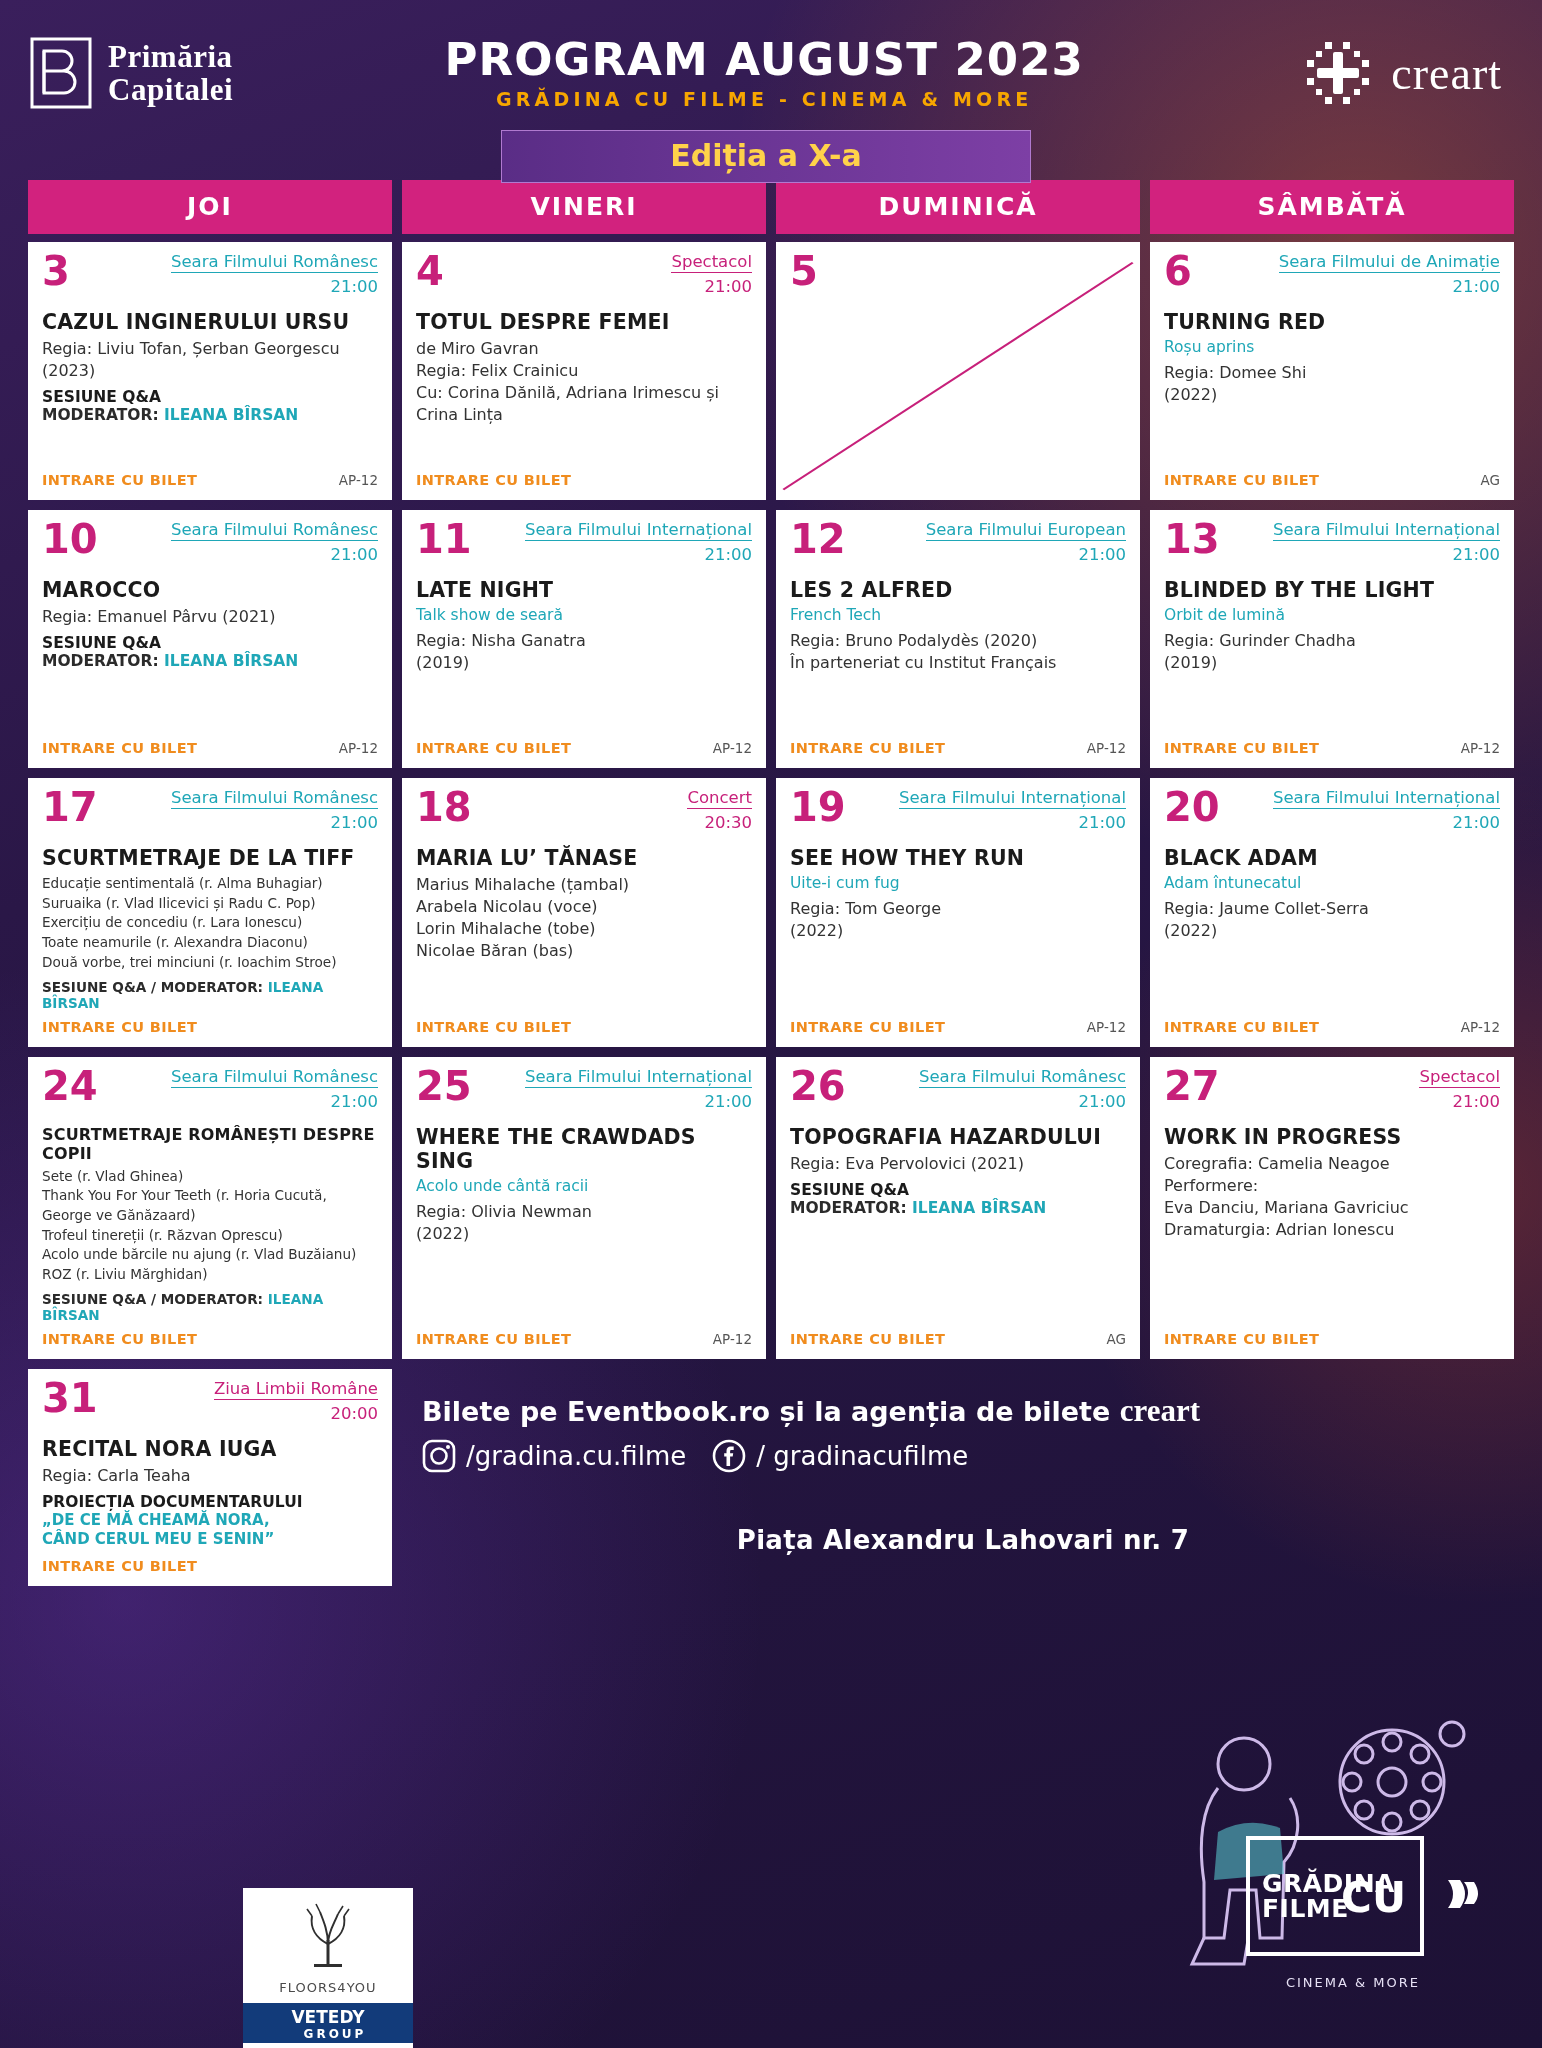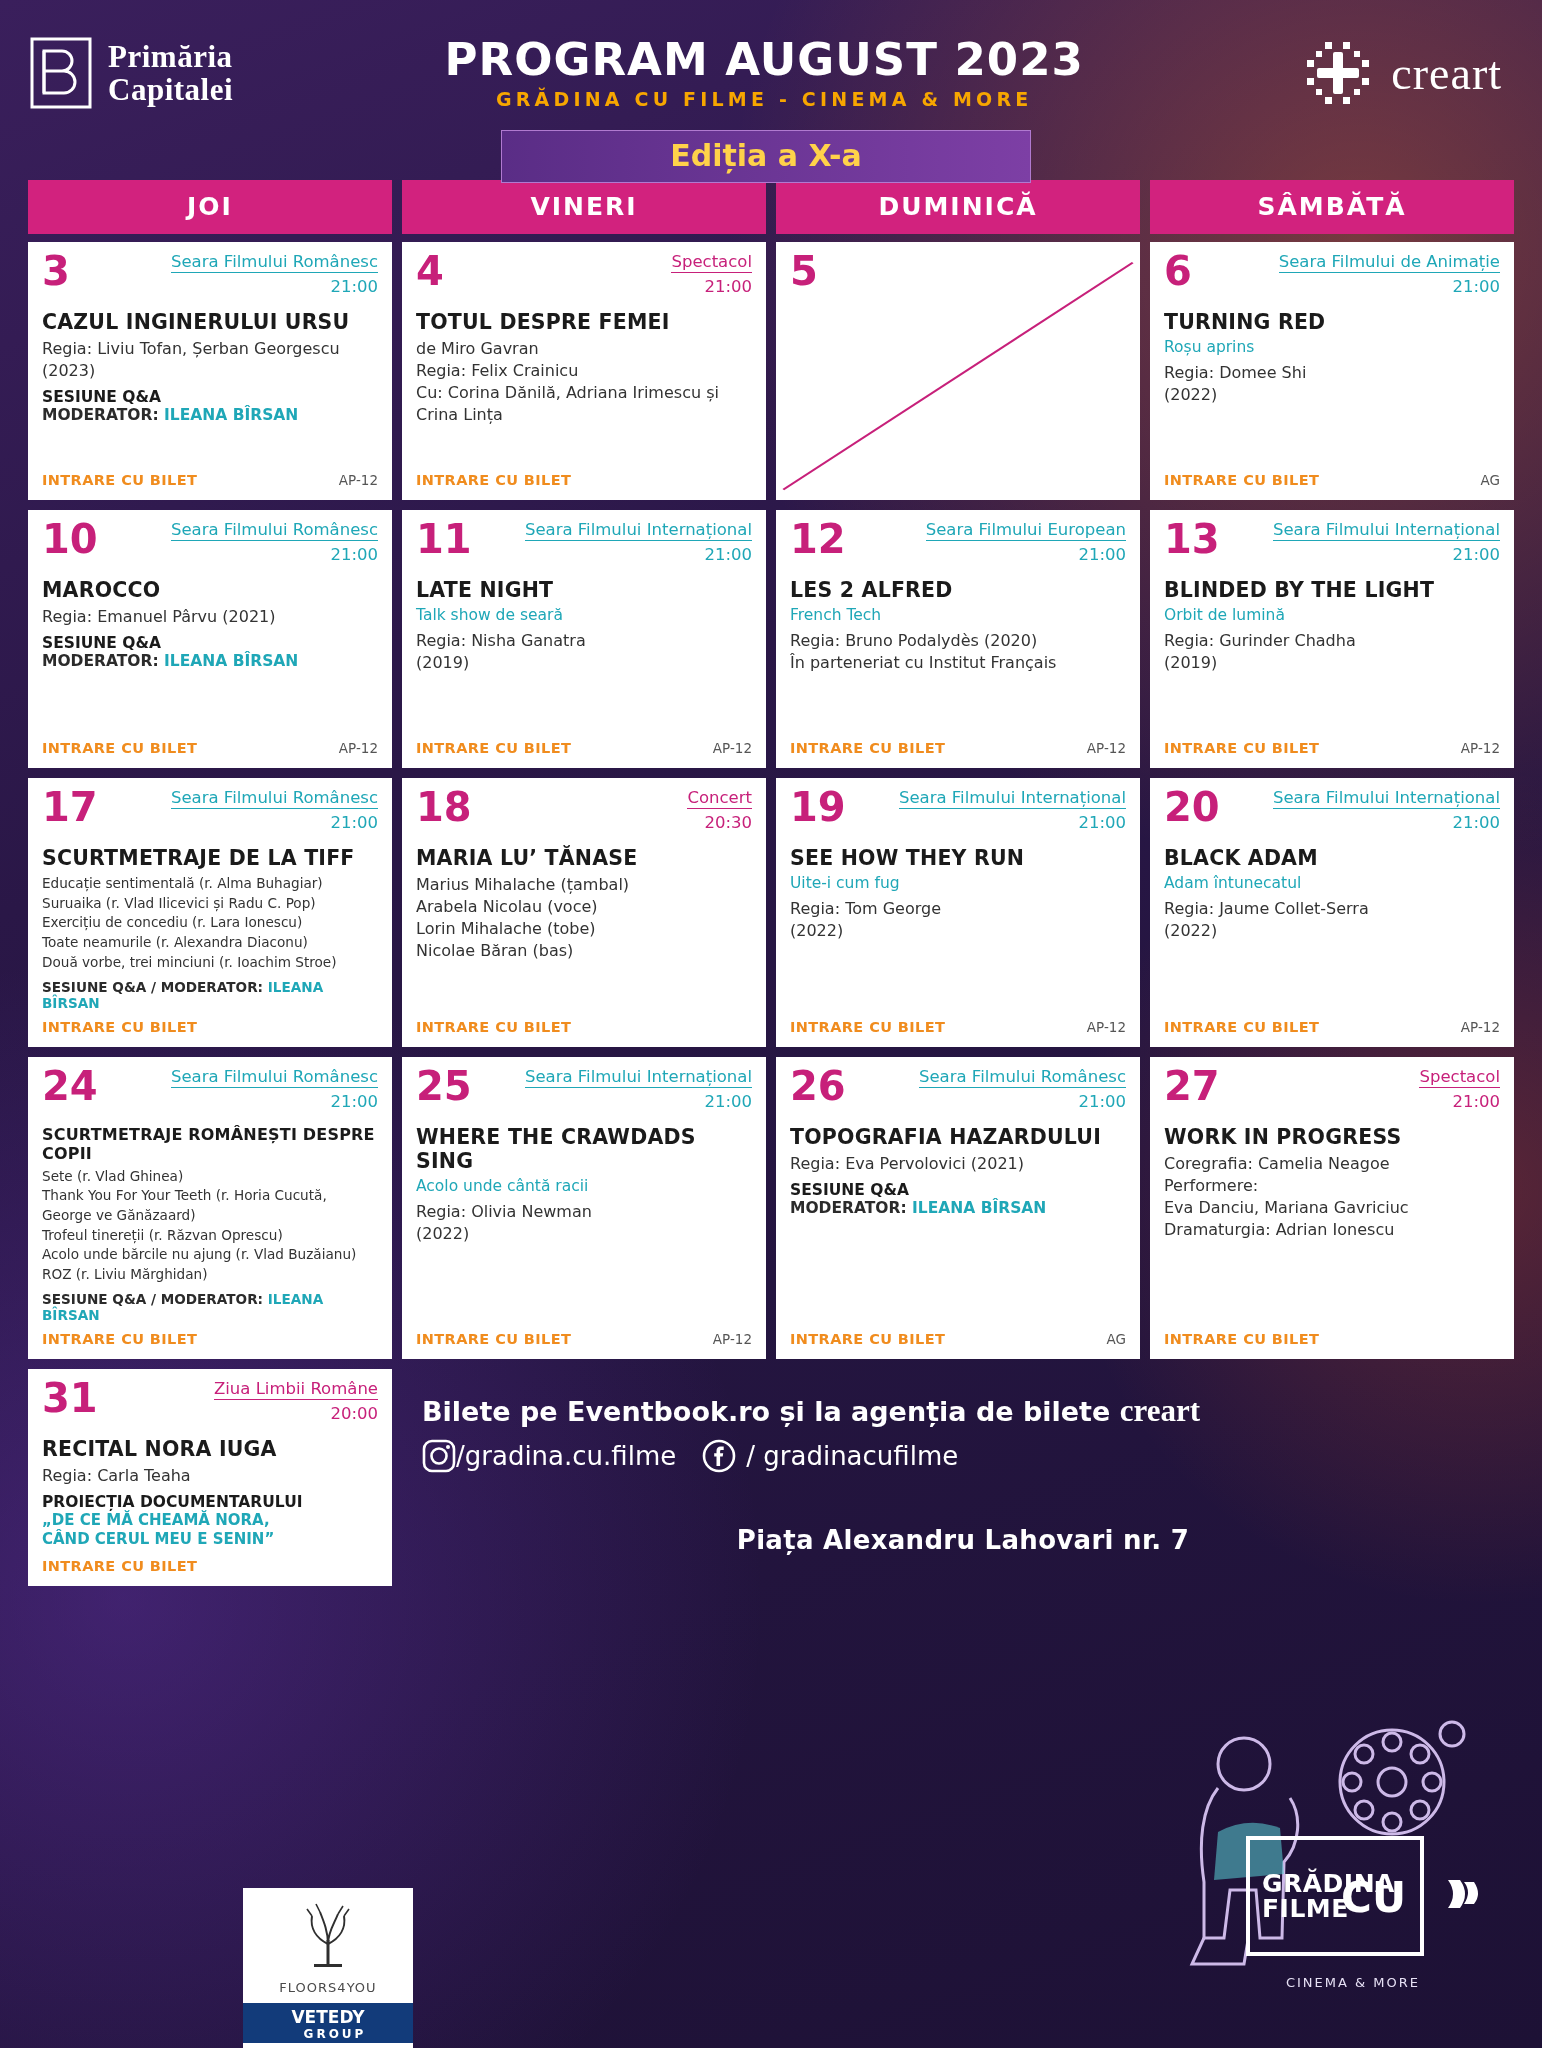--- a/index.html
+++ b/index.html
@@ -444,21 +444,21 @@
           <div class="rating"></div>
         </div>
       </div>
 
     <div class="promo">
       <div class="promo-line1">
         <span>Bilete pe Eventbook.ro și la agenția de bilete</span>
         <span class="promo-creart">creart</span>
       </div>
       <div class="social">
-        <span style="display:inline-flex;align-items:center;">
+        <span style="display:inline-flex;align-items:center;gap:10px;">
           <svg width="34" height="34" viewBox="0 0 34 34">
             <rect x="2" y="2" width="30" height="30" rx="8" fill="none" stroke="#fff" stroke-width="2.6"></rect>
             <circle cx="17" cy="17" r="7.5" fill="none" stroke="#fff" stroke-width="2.6"></circle>
             <circle cx="26" cy="8" r="2" fill="#fff"></circle>
           </svg>
           <span class="handle">/gradina.cu.filme</span>
         </span>
         <span style="display:inline-flex;align-items:center;gap:10px;">
           <svg width="34" height="34" viewBox="0 0 34 34">
             <circle cx="17" cy="17" r="15" fill="none" stroke="#fff" stroke-width="2.6"></circle>

